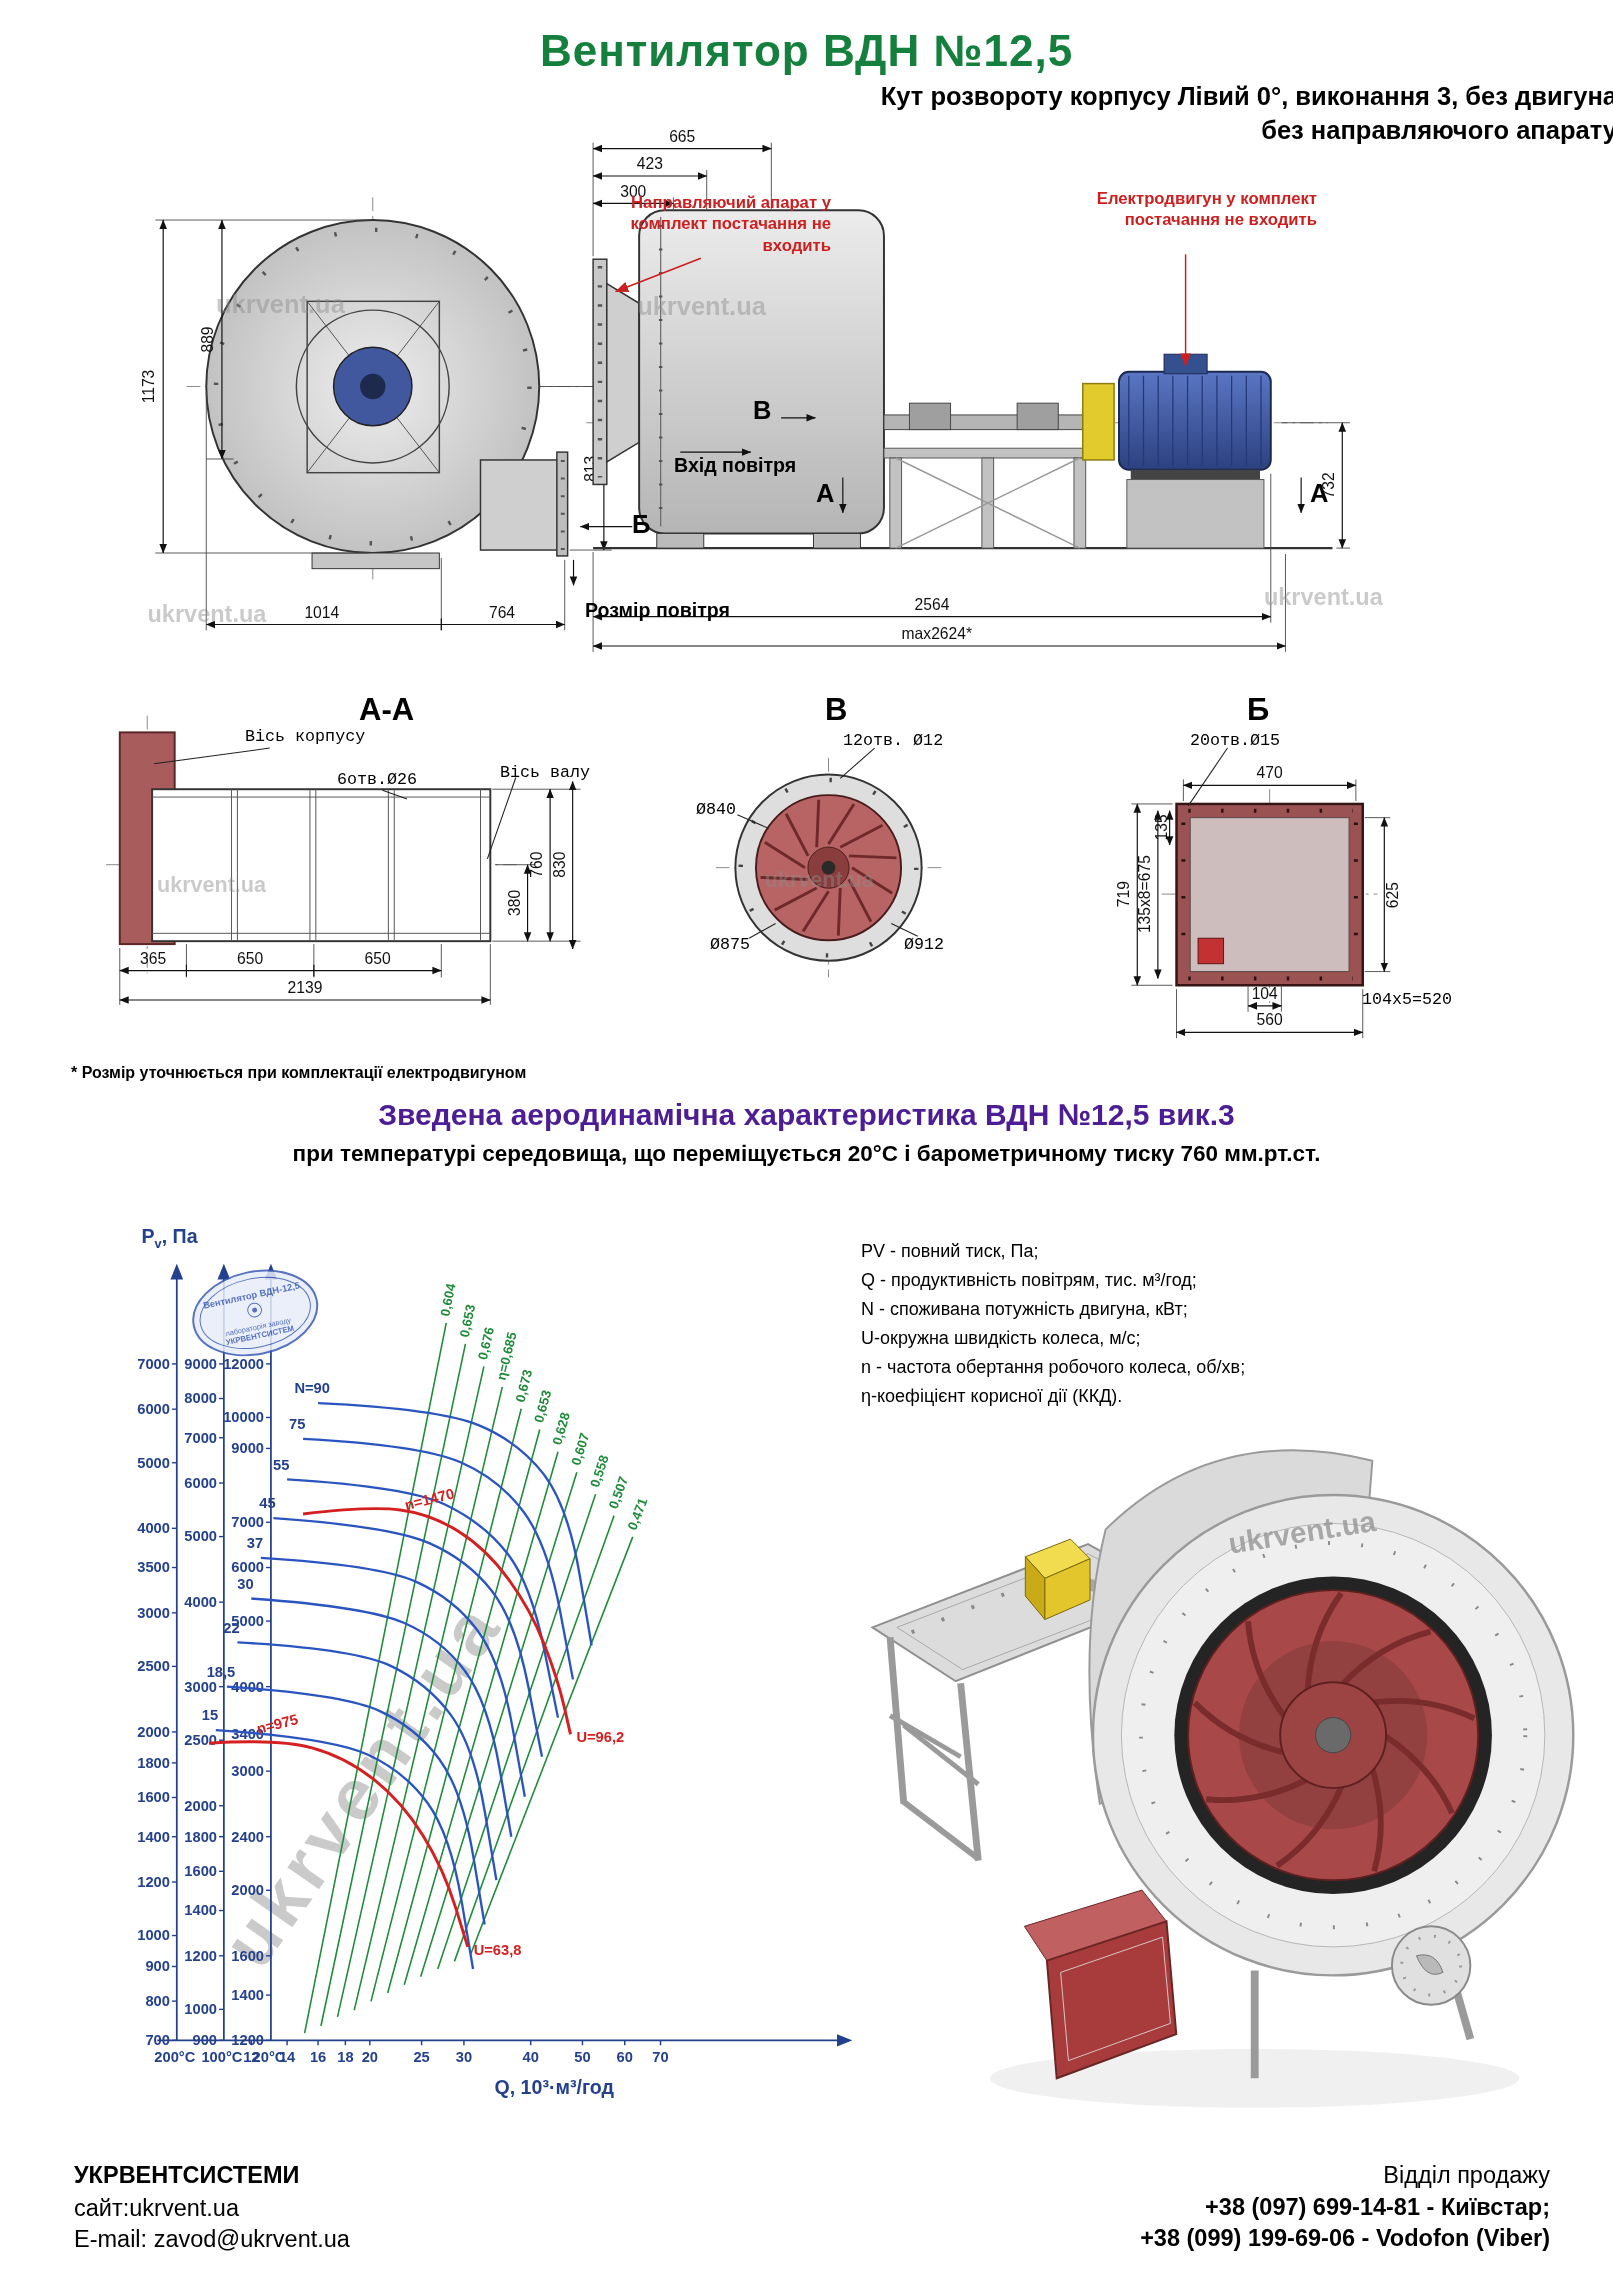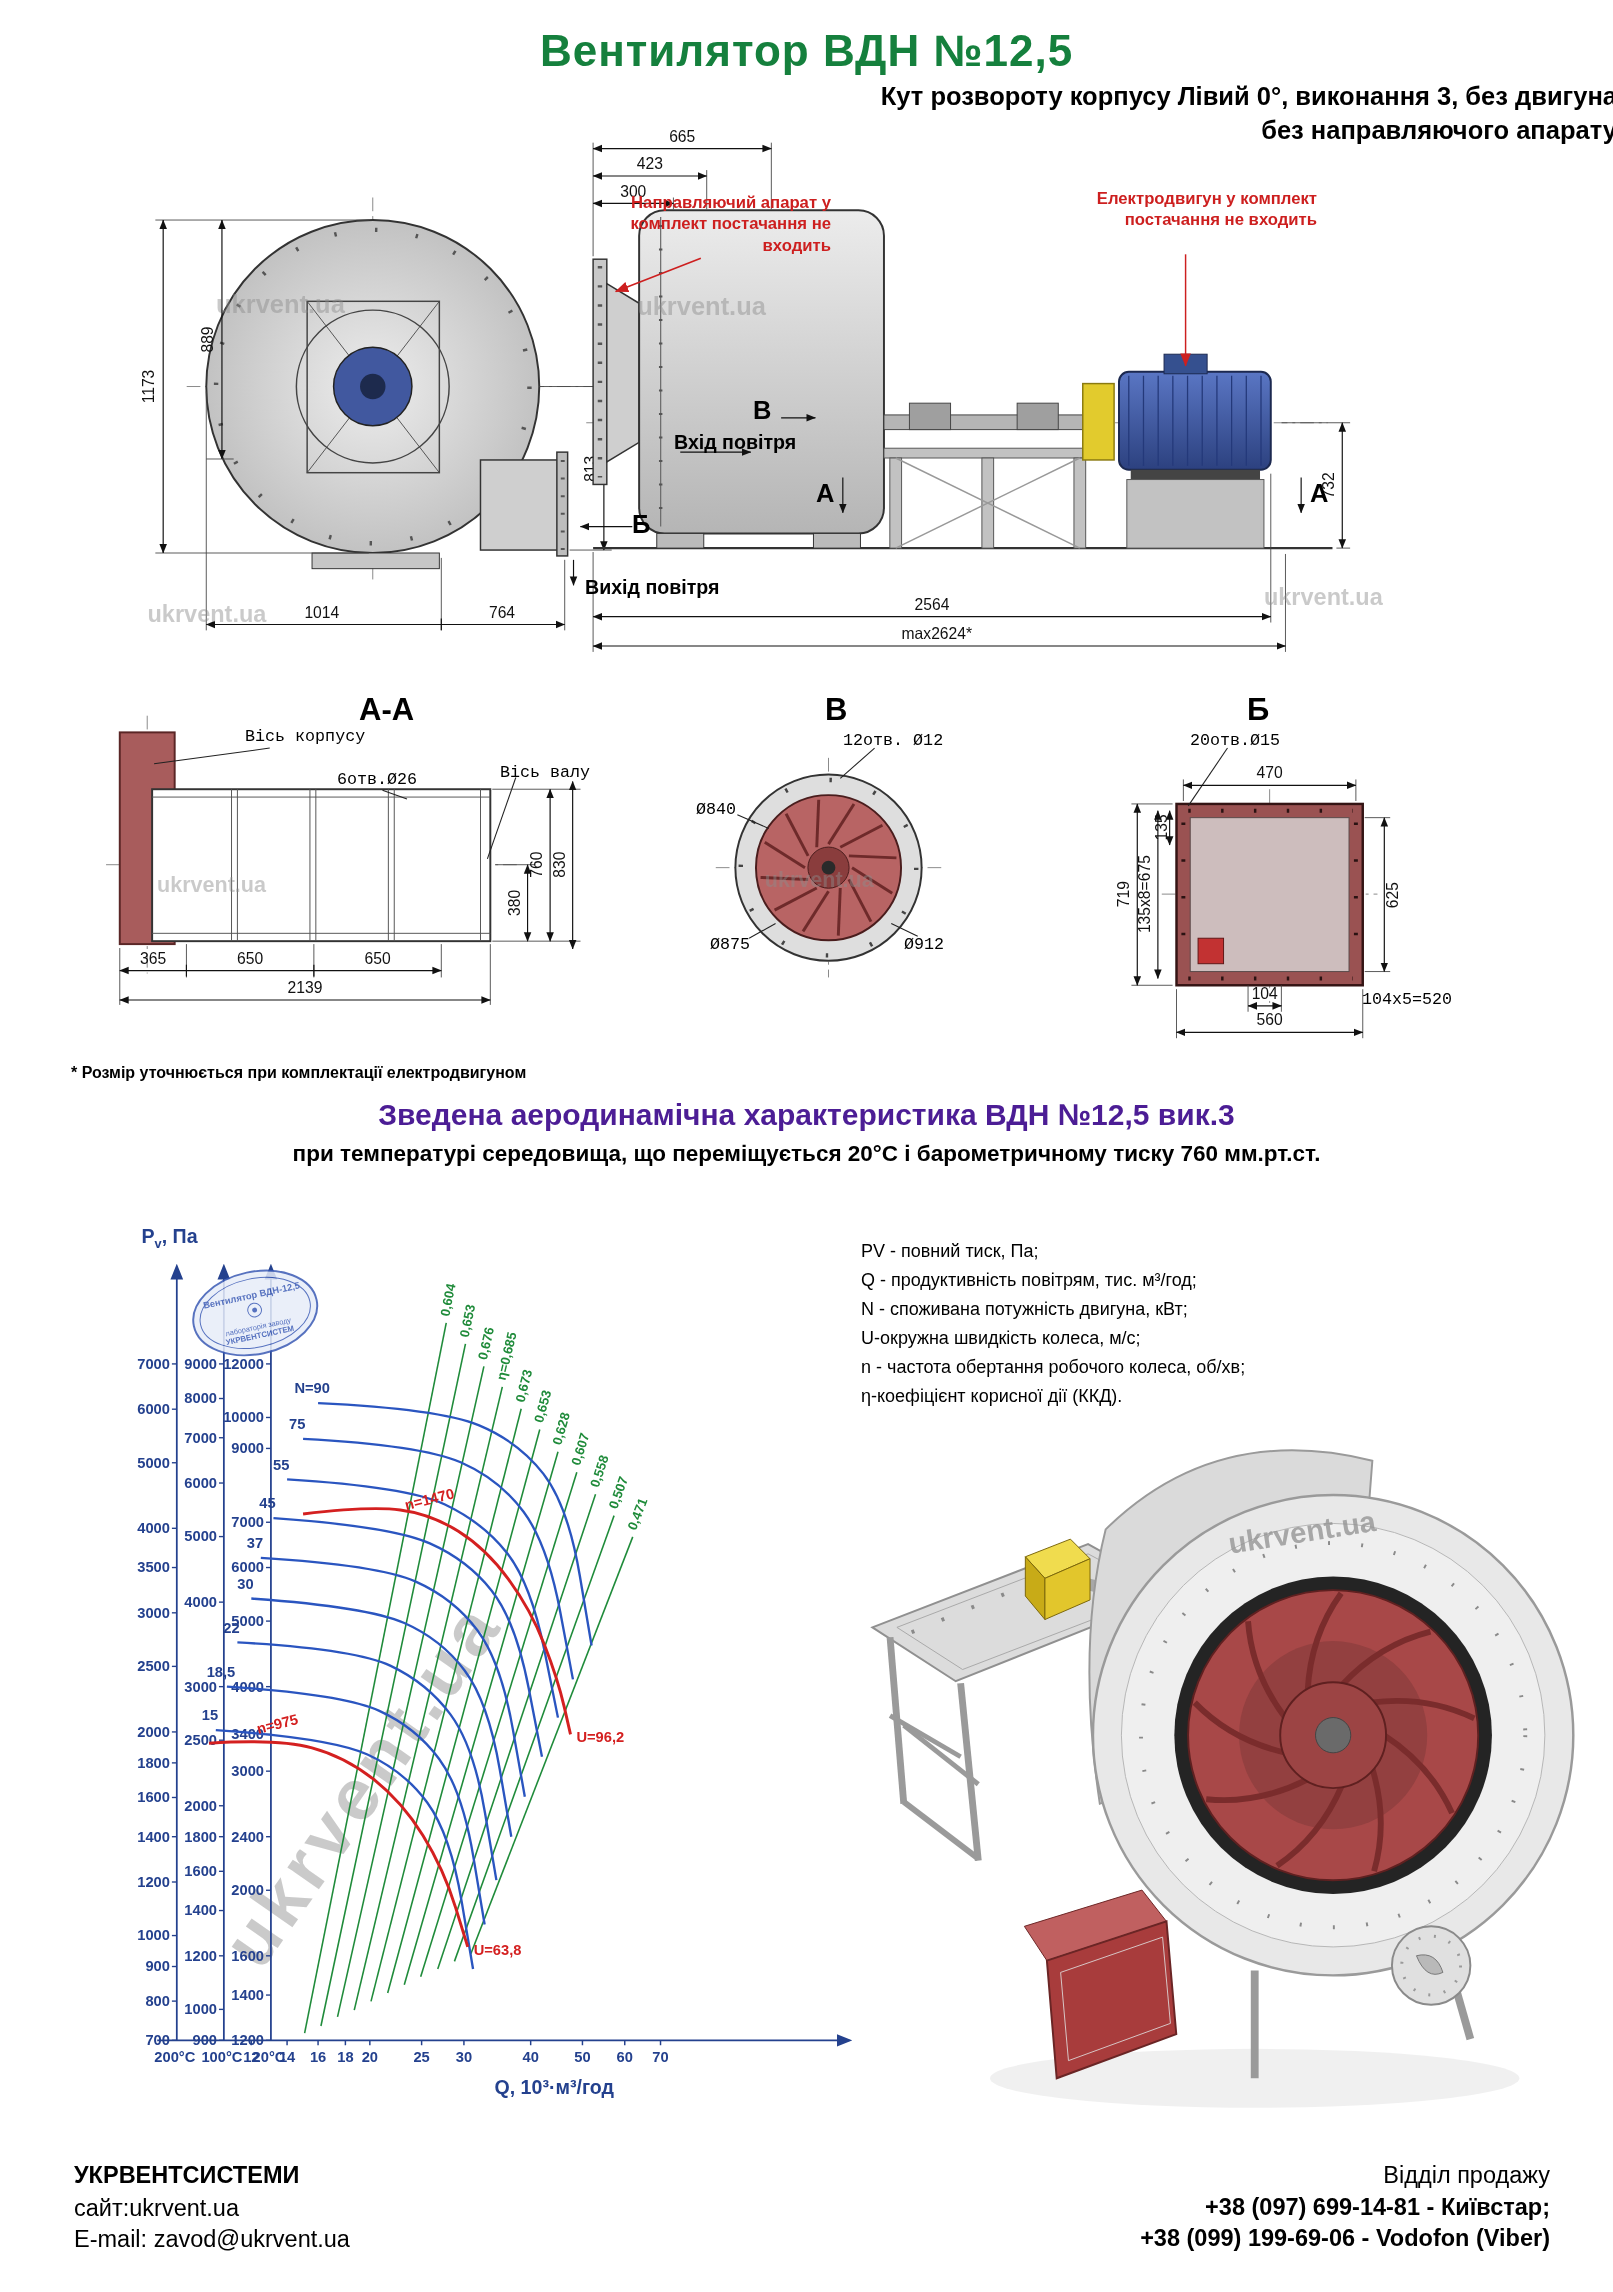--- a/index.html
+++ b/index.html
@@ -3,21 +3,21 @@
 <meta charset="utf-8">
 <style>
   html,body{margin:0;padding:0;background:#fff;}
   #page{position:relative;width:1613px;height:2293px;background:#fff;
         font-family:"Liberation Sans","DejaVu Sans",sans-serif;color:#000;overflow:hidden;}
   .abs{position:absolute;}
   .title{left:0;width:100%;text-align:center;font-size:44px;font-weight:bold;color:#15803d;letter-spacing:1px;}
   .sub{left:4px;width:100%;text-align:right;font-size:25.5px;font-weight:bold;}
   .note{color:#cd1f1f;font-weight:bold;font-size:16.7px;line-height:1.28;text-align:right;}
   .lbl{font-size:16.7px;font-family:Liberation Mono, monospace;}
-  .lbl-b{font-size:19.6px;font-weight:bold;}
+  .lbl-b{font-size:19.6px;font-weight:bold;margin-top:23px;}
   .marker{font-size:25.5px;font-weight:bold;}
   .sec-title{font-size:31px;font-weight:bold;}
   .footnote{font-size:16px;font-weight:bold;}
   .h2red{left:0;width:100%;text-align:center;font-size:30px;font-weight:bold;color:#4c1d95;}
   .h2sub{left:0;width:100%;text-align:center;font-size:22.5px;font-weight:bold;}
   .legend div{font-size:18px;font-weight:400;line-height:29px;white-space:nowrap;}
   .foot{font-size:23.5px;white-space:nowrap;}
   .foot-b{font-weight:bold;}
   svg{overflow:visible;}
   svg text{font-family:"Liberation Sans","DejaVu Sans",sans-serif;}
@@ -180,21 +180,21 @@
     <text class="wm" x="1230" y="488" font-size="24">ukrvent.ua</text>
   </svg>
 
   <div class="abs note" style="left:568px;top:192px;width:263px">Направляючий апарат у комплект постачання не входить</div>
   <div class="abs note" style="left:1057px;top:188px;width:260px">Електродвигун у комплект постачання не входить</div>
   <div class="abs lbl-b" style="left:674px;top:431px">Вхід повітря</div>
   <div class="abs marker" style="left:753px;top:396px">В</div>
   <div class="abs marker" style="left:816px;top:479px">А</div>
   <div class="abs marker" style="left:1310px;top:479px">А</div>
   <div class="abs marker" style="left:632px;top:510px">Б</div>
-  <div class="abs lbl-b" style="left:585px;top:576px">Вихід повітря</div>
+  <div class="abs lbl-b" style="left:585px;top:576px">Розмір повітря</div>
 
   <svg id="svgsec" class="abs" style="left:59px;top:691px" width="1490" height="368" viewBox="0 0 1520 375">
     <defs>
       <marker id="arrS" viewBox="0 0 10 10" refX="9.5" refY="5" markerWidth="8" markerHeight="8" orient="auto-start-reverse">
           <path d="M0,1 L10,5 L0,9 z" fill="#111"></path>
         </marker>
     </defs>
 
     <g>
       <line x1="90" y1="25" x2="90" y2="288" class="cl"></line>

